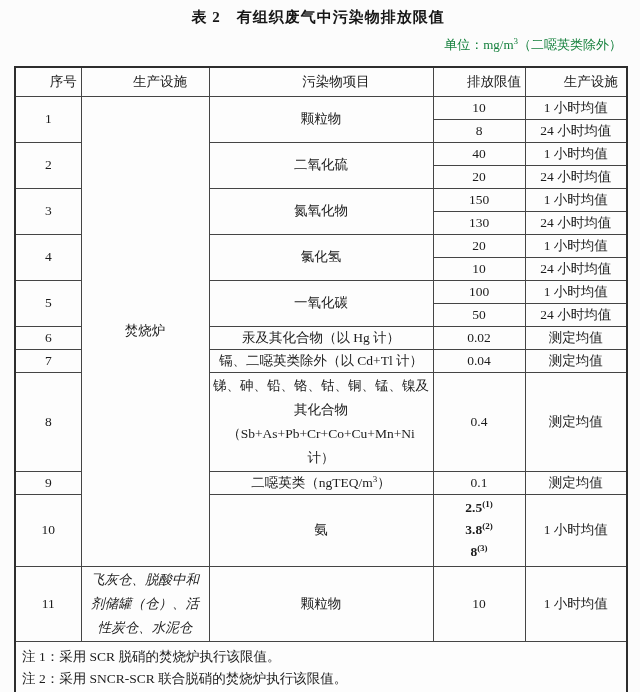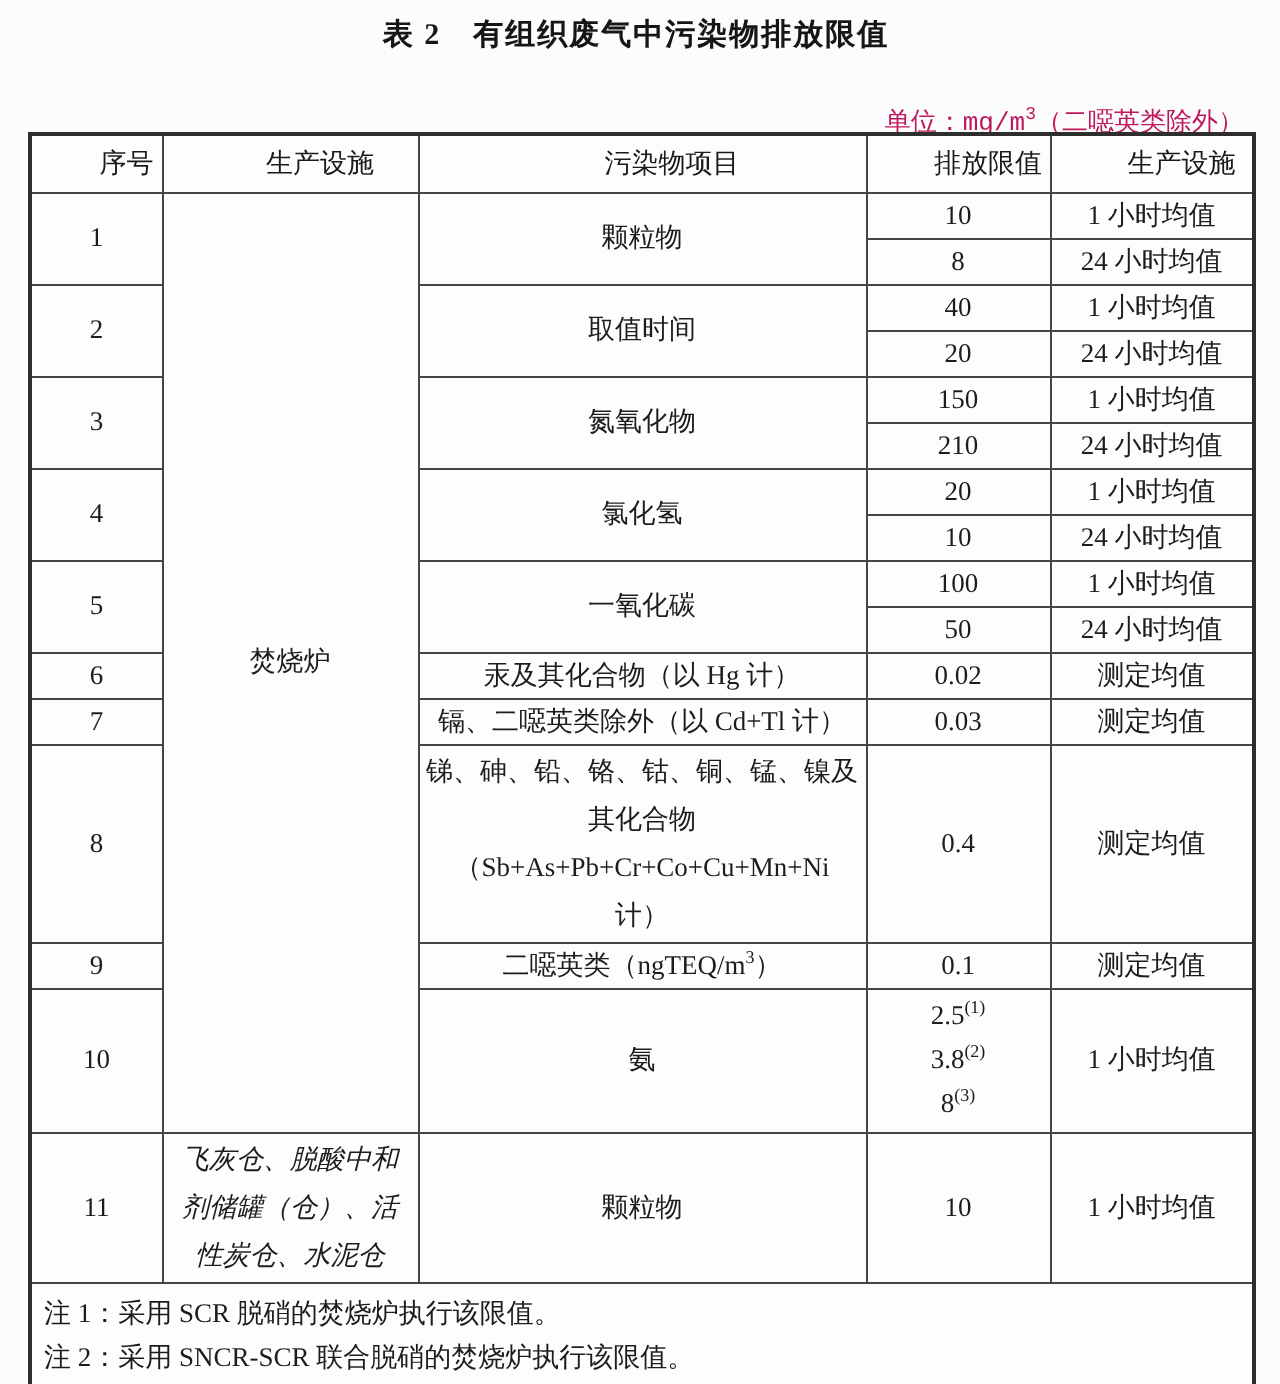--- a/index.html
+++ b/index.html
@@ -15,25 +15,24 @@
   .title {
     text-align: center;
     font-weight: bold;
     font-size: 15px;
     padding-top: 8px;
     letter-spacing: 1px;
     color: #161616;
   }
   .unit {
     position: absolute;
-    top: 52px;
+    top: 36px;
     right: 14px;
     font-size: 13px;
-    color: #be185d;
-    font-family: Liberation Mono, monospace;
+    color: #15803d;
   }
   sup { font-size: 9px; vertical-align: super; line-height: 0; }
 
   table.limits {
     position: absolute;
     top: 66px;
     left: 14px;
     width: 612px;
     border-collapse: collapse;
     table-layout: fixed;
@@ -58,21 +57,21 @@
   tr.h-r11 { height: 75px; }
   tr.notes-row { height: 70px; }
   tr.notes-row td {
     text-align: left;
     vertical-align: middle;
     padding: 4px 6px;
   }
   .note-line { line-height: 22px; font-size: 13.5px; white-space: nowrap; }
   .multiline { white-space: pre-line; line-height: 24px; margin-top: 48px; }
   .facility-cell { line-height: 24px; padding: 2px 6px; font-style: italic; }
-  .ammonia-line { line-height: 22px; }
+  .ammonia-line { line-height: 22px; font-weight: bold; }
 </style>
 </head>
 <body>
 
 <div class="page">
 
   <div class="title">表 2　有组织废气中污染物排放限值</div>
 
   <div class="unit">
     <span>单位：mg/m</span><sup>3</sup><span>（二噁英类除外）</span>
@@ -103,37 +102,37 @@
         <td>10</td>
         <td>1 小时均值</td>
       </tr>
       <tr class="h-sub">
         <td>8</td>
         <td>24 小时均值</td>
       </tr>
 
       <tr class="h-sub">
         <td rowspan="2">2</td>
-        <td rowspan="2">取值时间</td>
+        <td rowspan="2">二氧化硫</td>
         <td>40</td>
         <td>1 小时均值</td>
       </tr>
       <tr class="h-sub">
         <td>20</td>
         <td>24 小时均值</td>
       </tr>
 
       <tr class="h-sub">
         <td rowspan="2">3</td>
         <td rowspan="2">氮氧化物</td>
         <td>150</td>
         <td>1 小时均值</td>
       </tr>
       <tr class="h-sub">
-        <td>210</td>
+        <td>130</td>
         <td>24 小时均值</td>
       </tr>
 
       <tr class="h-sub">
         <td rowspan="2">4</td>
         <td rowspan="2">氯化氢</td>
         <td>20</td>
         <td>1 小时均值</td>
       </tr>
       <tr class="h-sub">
@@ -155,21 +154,21 @@
       <tr class="h-sub">
         <td>6</td>
         <td>汞及其化合物（以 Hg 计）</td>
         <td>0.02</td>
         <td>测定均值</td>
       </tr>
 
       <tr class="h-sub">
         <td>7</td>
         <td>镉、二噁英类除外（以 Cd+Tl 计）</td>
-        <td>0.03</td>
+        <td>0.04</td>
         <td>测定均值</td>
       </tr>
 
       <tr class="h-r8">
         <td>8</td>
         <td class="multiline">锑、砷、铅、铬、钴、铜、锰、镍及
 其化合物
 （Sb+As+Pb+Cr+Co+Cu+Mn+Ni 计）</td>
         <td>0.4</td>
         <td>测定均值</td>

